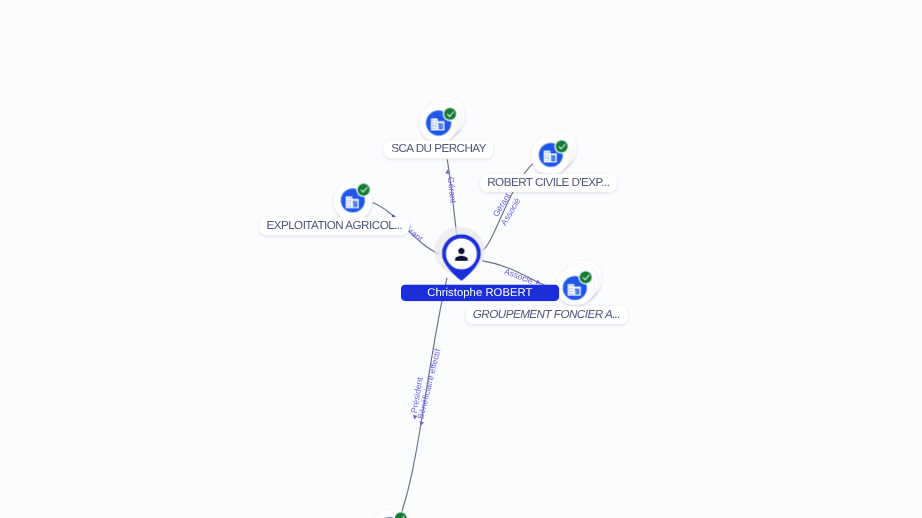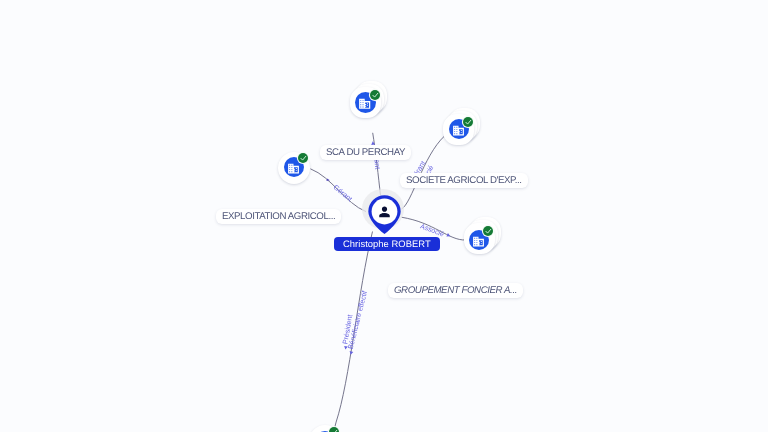--- a/index.html
+++ b/index.html
@@ -20,25 +20,25 @@
   .card{position:absolute;background:#fff;border-radius:13.5px;
         box-shadow:0 1px 2.5px rgba(40,50,90,.18);}
   .disc{position:absolute;border-radius:50%;background:#1f57e8;
         display:flex;align-items:center;justify-content:center;}
   .disc svg{position:relative;top:1.1px;}
   .badge{position:absolute;border-radius:50%;background:#157a35;
         display:flex;align-items:center;justify-content:center;
         box-shadow:0 0 0 1.1px #f4fbf6;}
   .nlabel{position:absolute;background:#fff;border-radius:6px;
         color:#4e5578;font-size:9.7px;line-height:15.0px;white-space:nowrap;will-change:transform;
-        padding:0 6px;letter-spacing:-0.42px;box-shadow:0 1px 3px rgba(40,50,90,.13);margin-top:28px;}
+        padding:0 6px;letter-spacing:-0.42px;box-shadow:0 1px 3px rgba(40,50,90,.13);}
   .halo{position:absolute;border-radius:50%;background:#e9e9ec;opacity:.78;}
   .pin{position:absolute;}
   .plabel{position:absolute;background:#1a2fd8;color:#fff;border-radius:4px;will-change:transform;
-        font-size:9.4px;line-height:14px;white-space:nowrap;padding:0 9px;letter-spacing:.05px;}
+        font-size:9.4px;line-height:14px;white-space:nowrap;padding:0 22px;letter-spacing:.05px;}
 </style>
 </head>
 <body>
 
 <div id="stage">
 
   <svg class="layer" id="edges">
 
     <path class="edge-path" d="M 380.5 195.5 C 378.6 178 375.5 150 372.7 132.8"></path>
 
@@ -103,21 +103,21 @@
       <div class="disc" style="left:448.5px;top:119px;width:20px;height:20px;">
         <svg viewBox="0 0 24 24" width="13.0" height="13.0">
             <path fill="#fff" fill-rule="evenodd" d="M12 7V3H2v18h20V7H12zM4.2 17.2h1.6v1.6H4.2zm0-4h1.6v1.6H4.2zm0-4h1.6v1.6H4.2zm0-4h1.6v1.6H4.2zM8.2 17.2h1.6v1.6H8.2zm0-4h1.6v1.6H8.2zm0-4h1.6v1.6H8.2zm0-4h1.6v1.6H8.2zM12.9 9.9h6.9v9.2h-6.9v-1.5h1.8v-1.7h-1.8v-1.6h1.8V12.6h-1.8zM16.3 11.2h1.7v1.7h-1.7zm0 3.4h1.7v1.7h-1.7z"></path>
           </svg>
       </div>
       <div class="badge" style="left:462.5px;top:116.5px;width:10px;height:10px;">
         <svg viewBox="0 0 12 12" width="10" height="10">
             <path fill="none" stroke="#d9f7e3" stroke-width="1.1" stroke-linecap="round" stroke-linejoin="round" d="M3.5 6.4 L5.5 8.5 L9.4 3.9"></path>
           </svg>
       </div>
-      <div class="nlabel" style="left:400.2px;top:144.8px;">SOCIETE AGRICOL D'EXP...</div>
+      <div class="nlabel" style="left:400.2px;top:144.8px;">ROBERT CIVILE D'EXP...</div>
     </div>
 
     <div class="node" style="left:0;top:0">
       <div class="card" style="left:277.5px;top:151.5px;width:32px;height:32px;border-radius:50%;"></div>
       <div class="disc" style="left:283.5px;top:157px;width:20px;height:20px;">
         <svg viewBox="0 0 24 24" width="13.0" height="13.0">
             <path fill="#fff" fill-rule="evenodd" d="M12 7V3H2v18h20V7H12zM4.2 17.2h1.6v1.6H4.2zm0-4h1.6v1.6H4.2zm0-4h1.6v1.6H4.2zm0-4h1.6v1.6H4.2zM8.2 17.2h1.6v1.6H8.2zm0-4h1.6v1.6H8.2zm0-4h1.6v1.6H8.2zm0-4h1.6v1.6H8.2zM12.9 9.9h6.9v9.2h-6.9v-1.5h1.8v-1.7h-1.8v-1.6h1.8V12.6h-1.8zM16.3 11.2h1.7v1.7h-1.7zm0 3.4h1.7v1.7h-1.7z"></path>
           </svg>
       </div>
       <div class="badge" style="left:298.0px;top:153.0px;width:10px;height:10px;">

